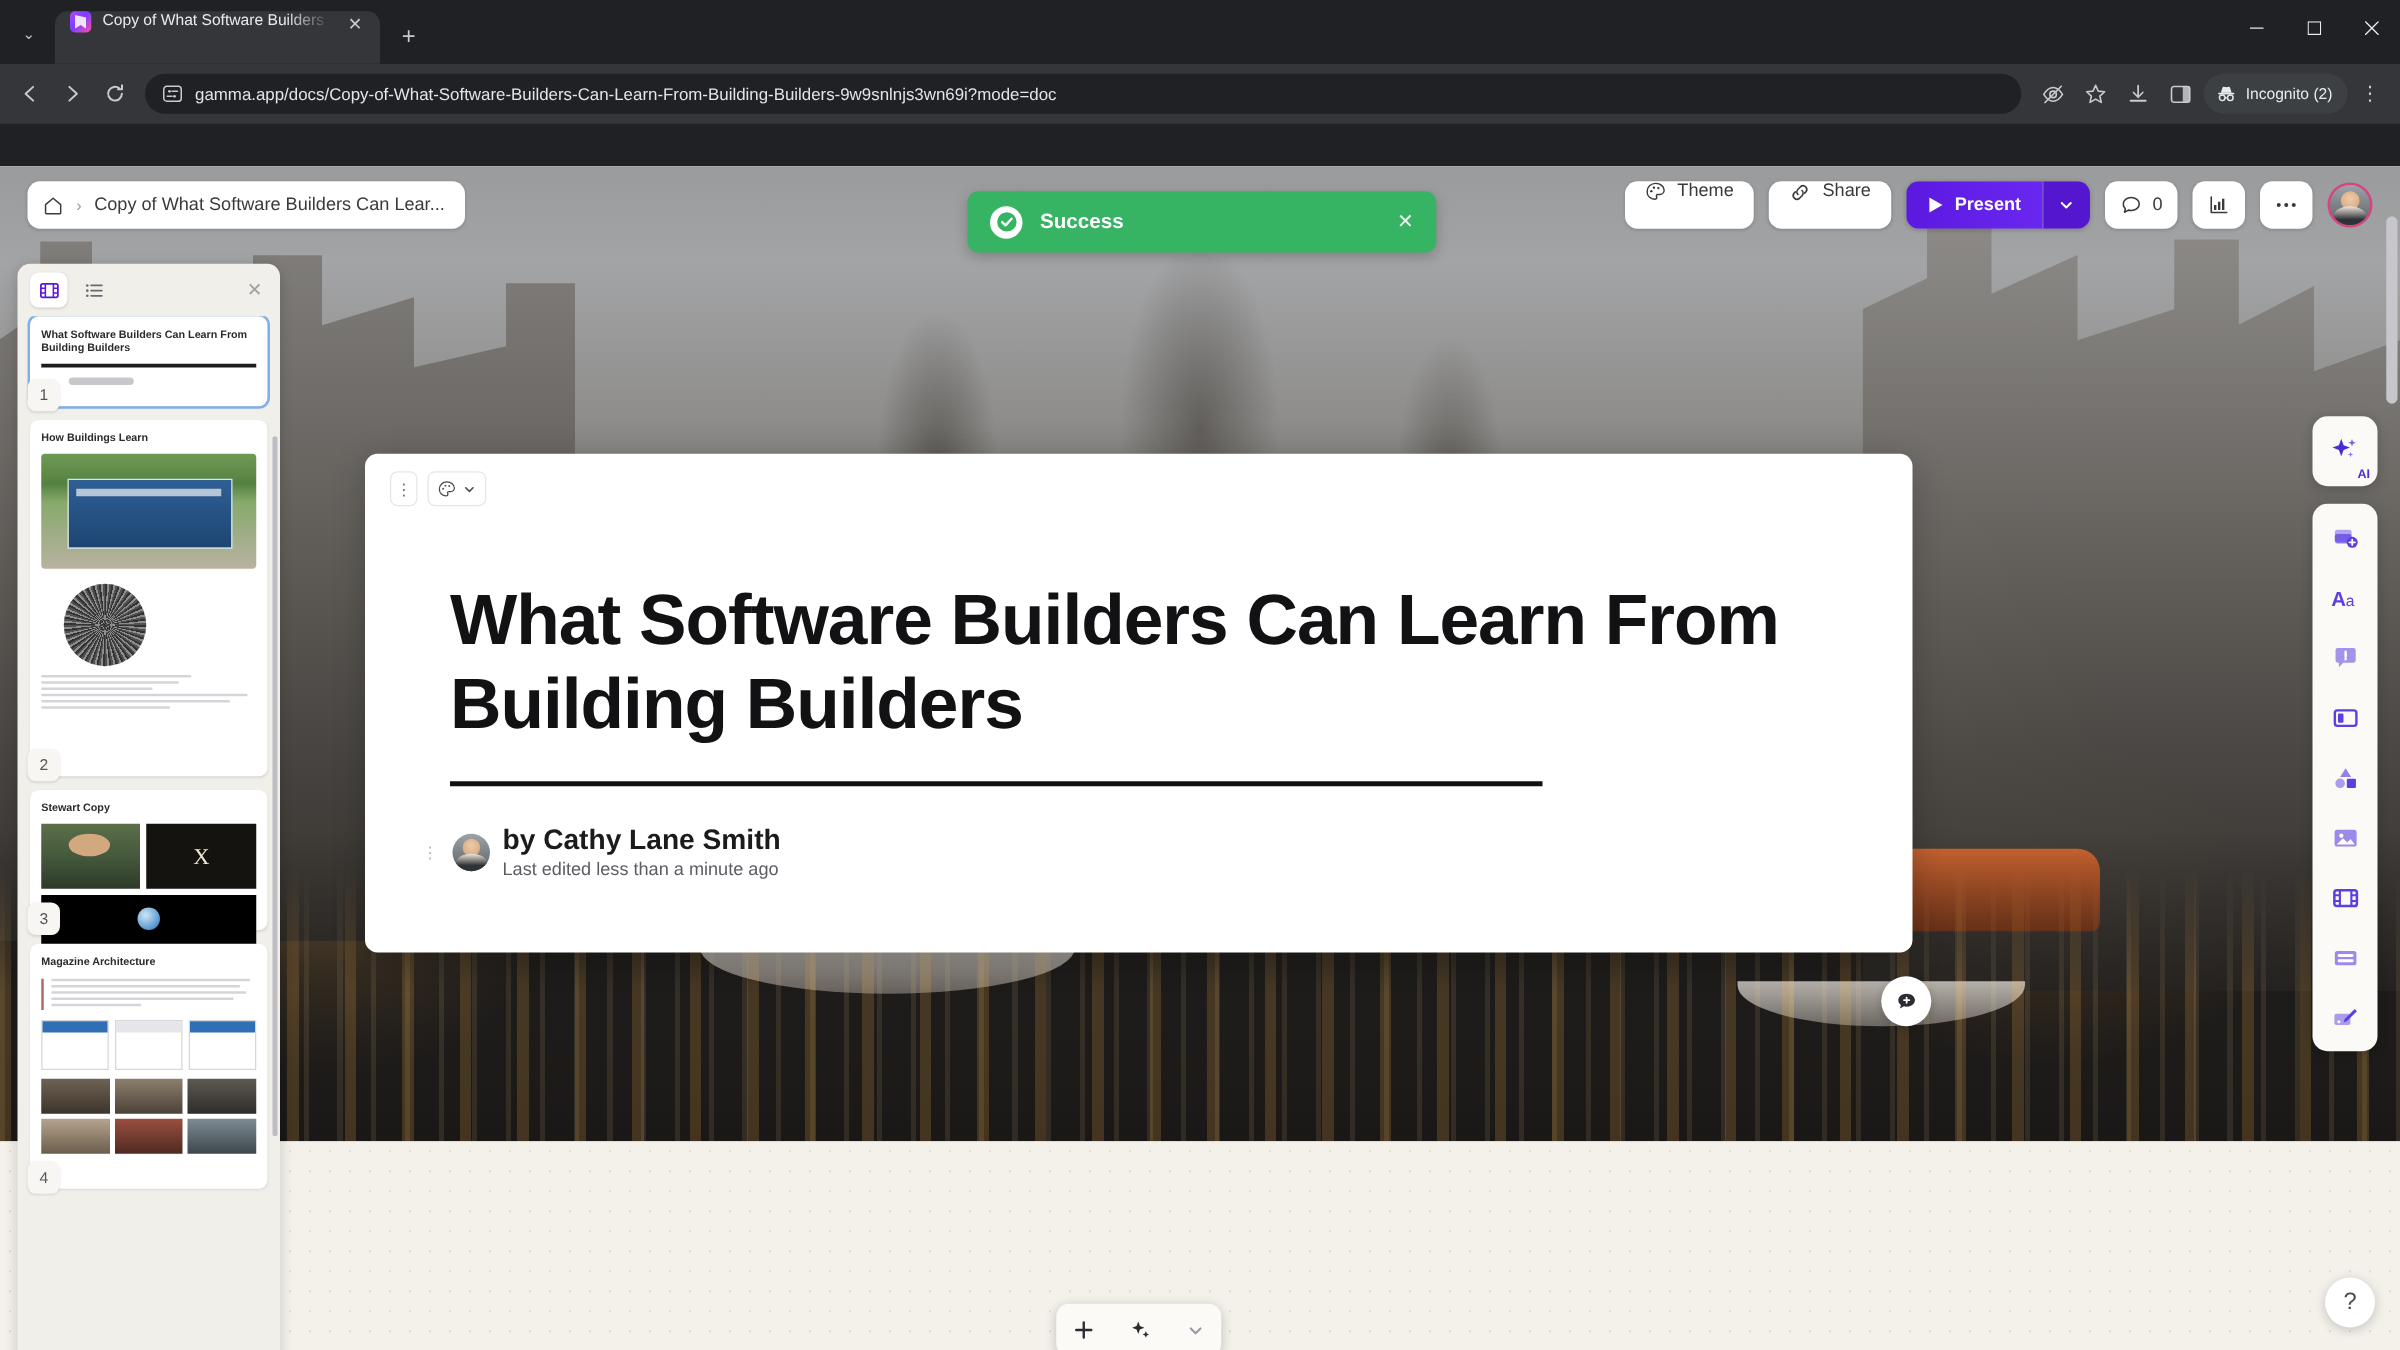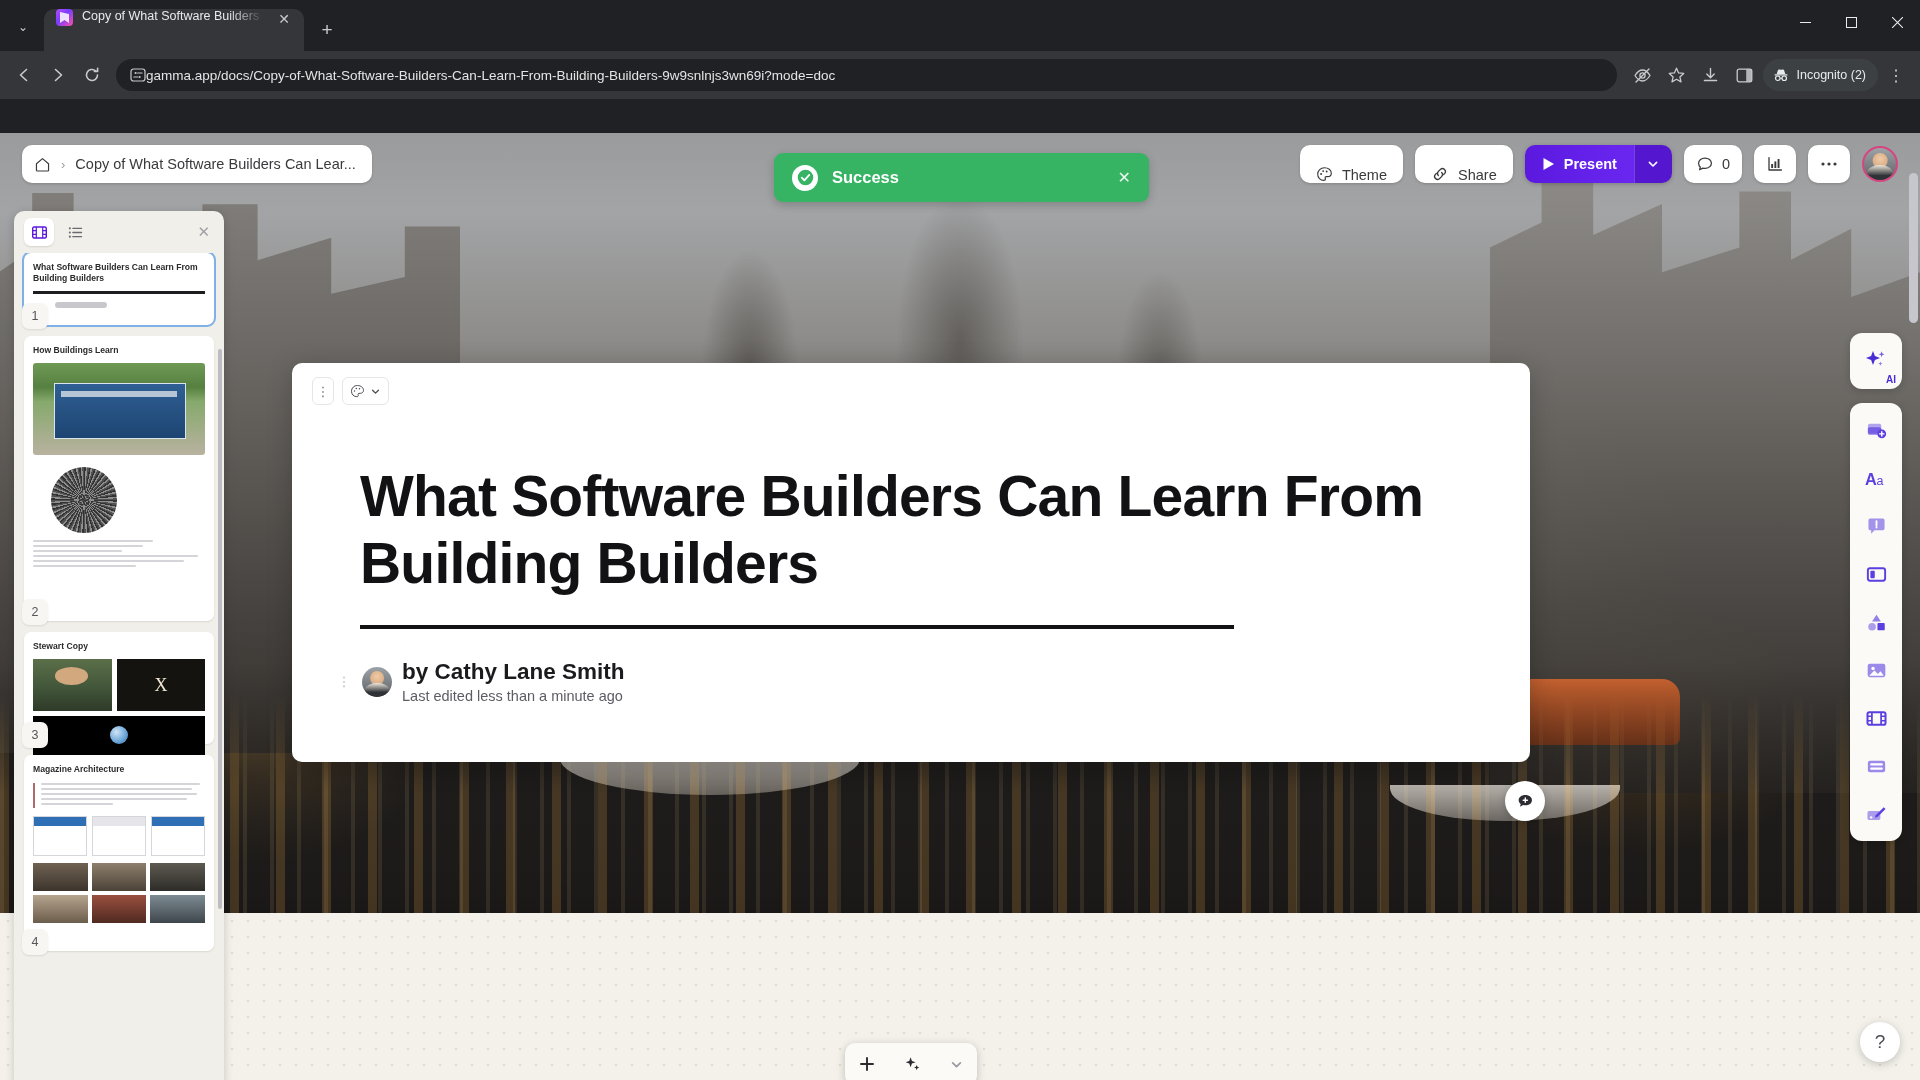--- a/index.html
+++ b/index.html
@@ -67,21 +67,21 @@
     height: 48px; background: #35363a;
     display: flex; align-items: center; gap: 2px; padding: 0 8px;
   }
   .tb-icon {
     width: 32px; height: 32px; border-radius: 50%;
     display: flex; align-items: center; justify-content: center;
     color: #c8cacd; flex: none;
   }
   .omnibox {
     flex: 1; height: 32px; background: #202124; border-radius: 16px;
-    display: flex; align-items: center; padding: 0 14px;
+    display: flex; align-items: center; gap: 10px; padding: 0 14px;
     margin: 0 8px 0 6px; min-width:0;
   }
   .omnibox-url {
     font-size: 13.5px; color: #e3e4e6; white-space: nowrap;
     overflow: hidden; text-overflow: ellipsis;
     font-family: "Liberation Sans", sans-serif;
   }
   .incognito-pill {
     display:flex; align-items:center; gap:7px; height:32px;
     background:#3c4043; border-radius:16px; padding:0 12px 0 9px;
@@ -193,21 +193,21 @@
     width:26px; height:26px; border-radius:50%; background:#fff; flex:none;
     display:flex; align-items:center; justify-content:center; color:#37b364;
   }
   .toast-text{ color:#fff; font-size:16.5px; font-weight:bold; flex:1; }
   .toast-x{ color:#eaf7ee; font-size:16px; line-height:1; }
 
   .g-actions {
     margin-left:auto; display:flex; align-items:center; gap: 12px;
   }
   .g-btn {
-    display:flex; align-items:flex-end; gap: 9px; height:38px;
+    display:flex; align-items:flex-start; gap: 9px; height:38px;
     background:#fff; border-radius:10px; padding: 0 16px;
     font-size:14.5px; color:#3a3a3c; box-shadow:0 1px 3px rgba(0,0,0,.18);
     white-space:nowrap;
   }
   .g-btn-present {
     display:flex; align-items:stretch; height:38px; border-radius:10px;
     overflow:hidden; box-shadow:0 1px 4px rgba(0,0,0,.22);
   }
   .g-btn-present .main {
     display:flex; align-items:center; gap:9px; padding: 0 17px;

